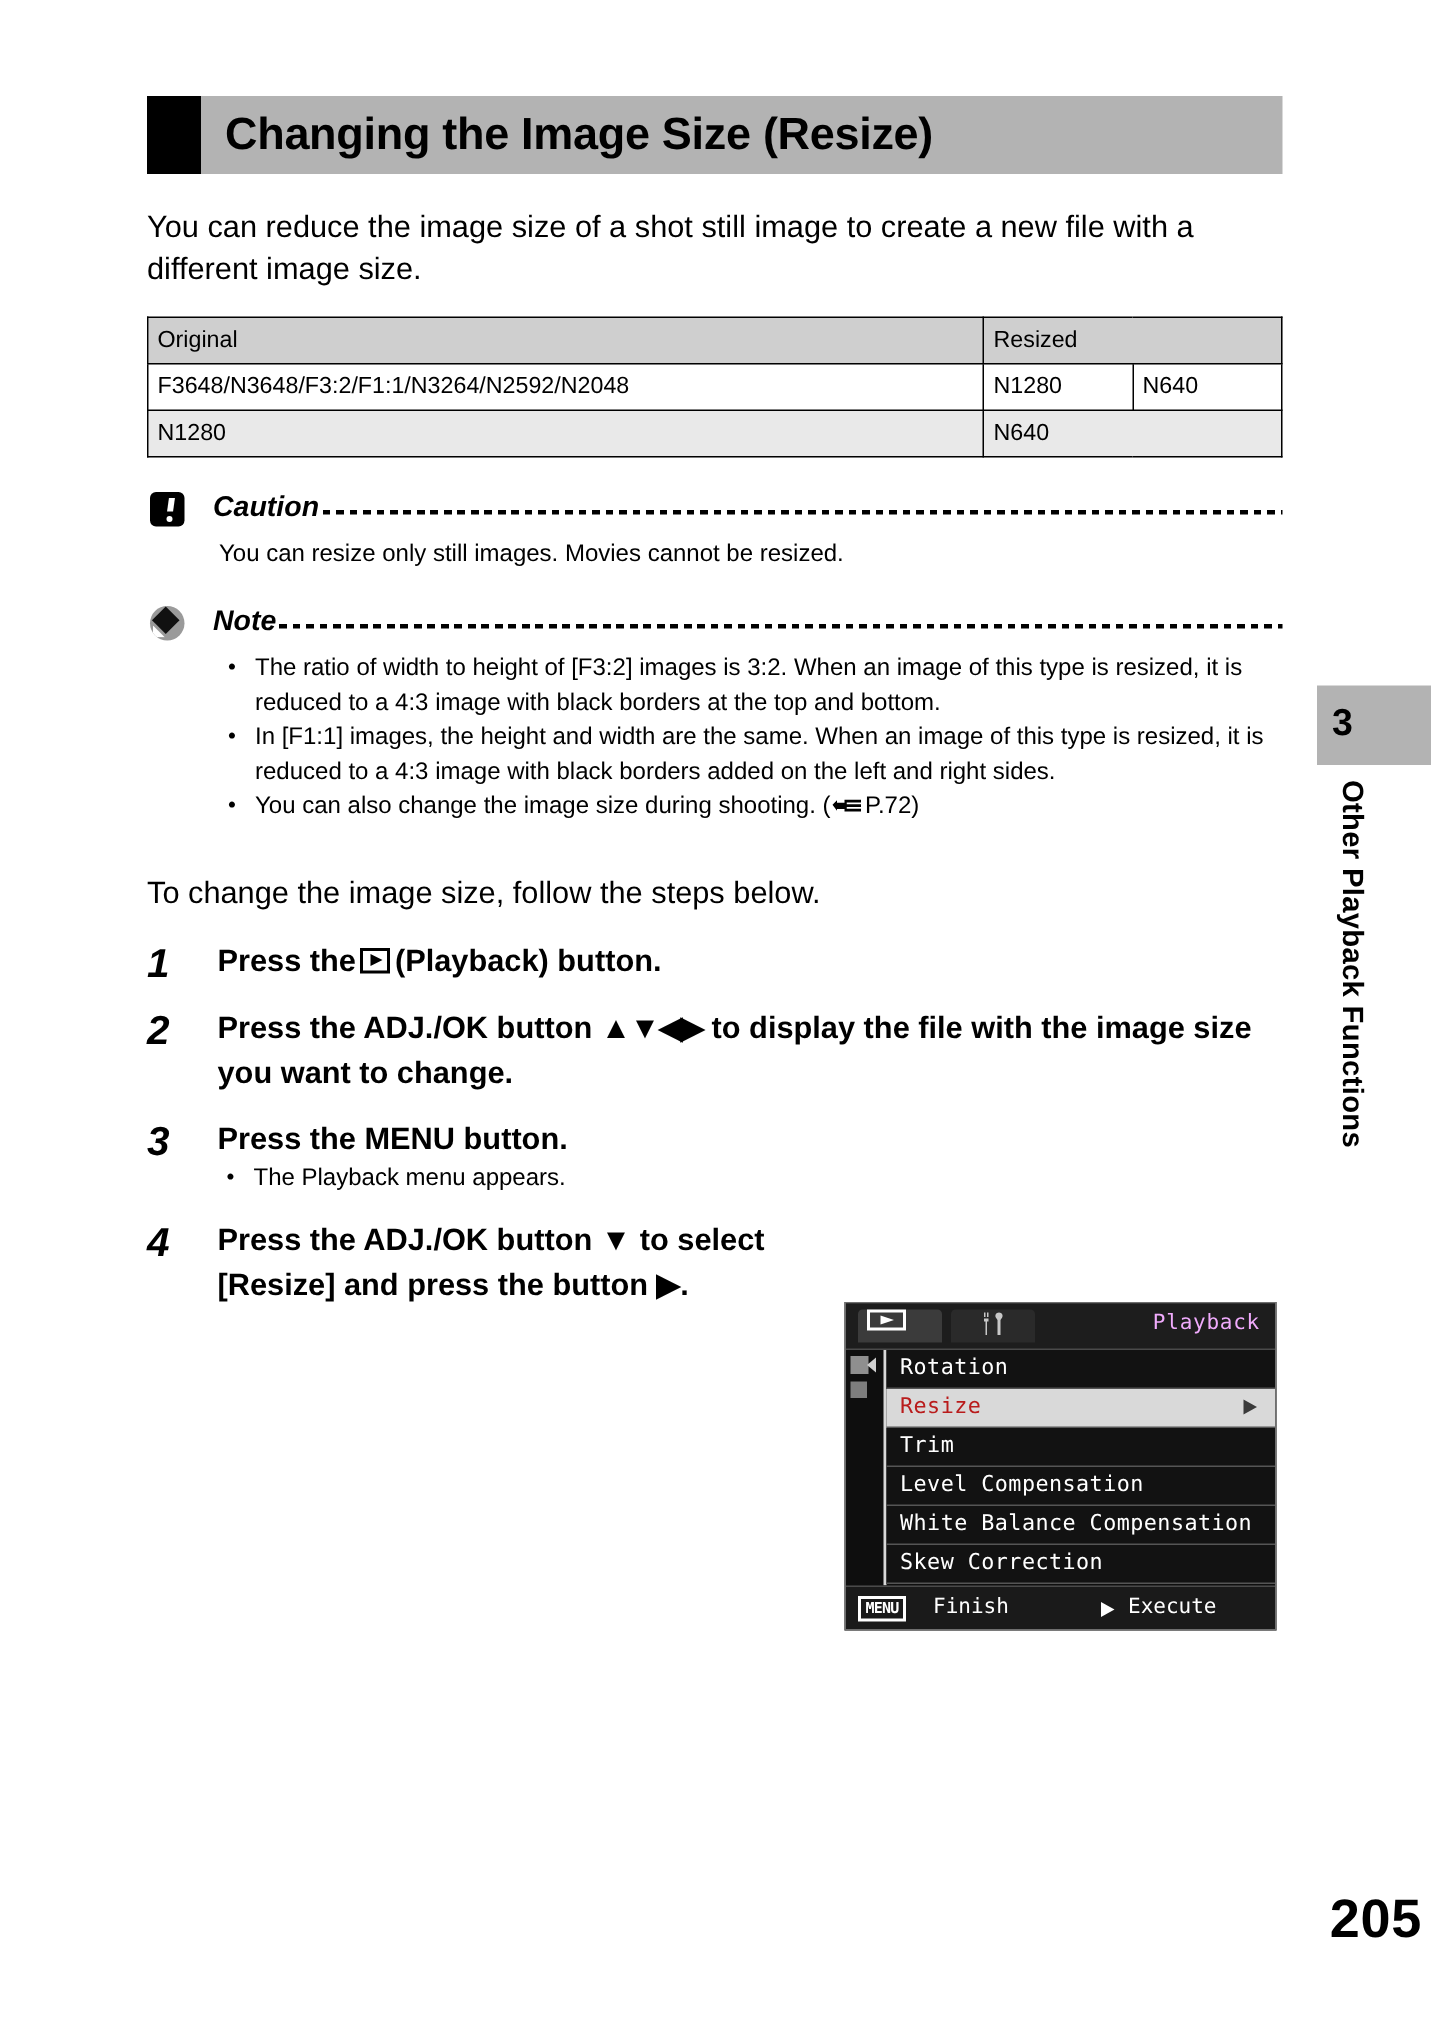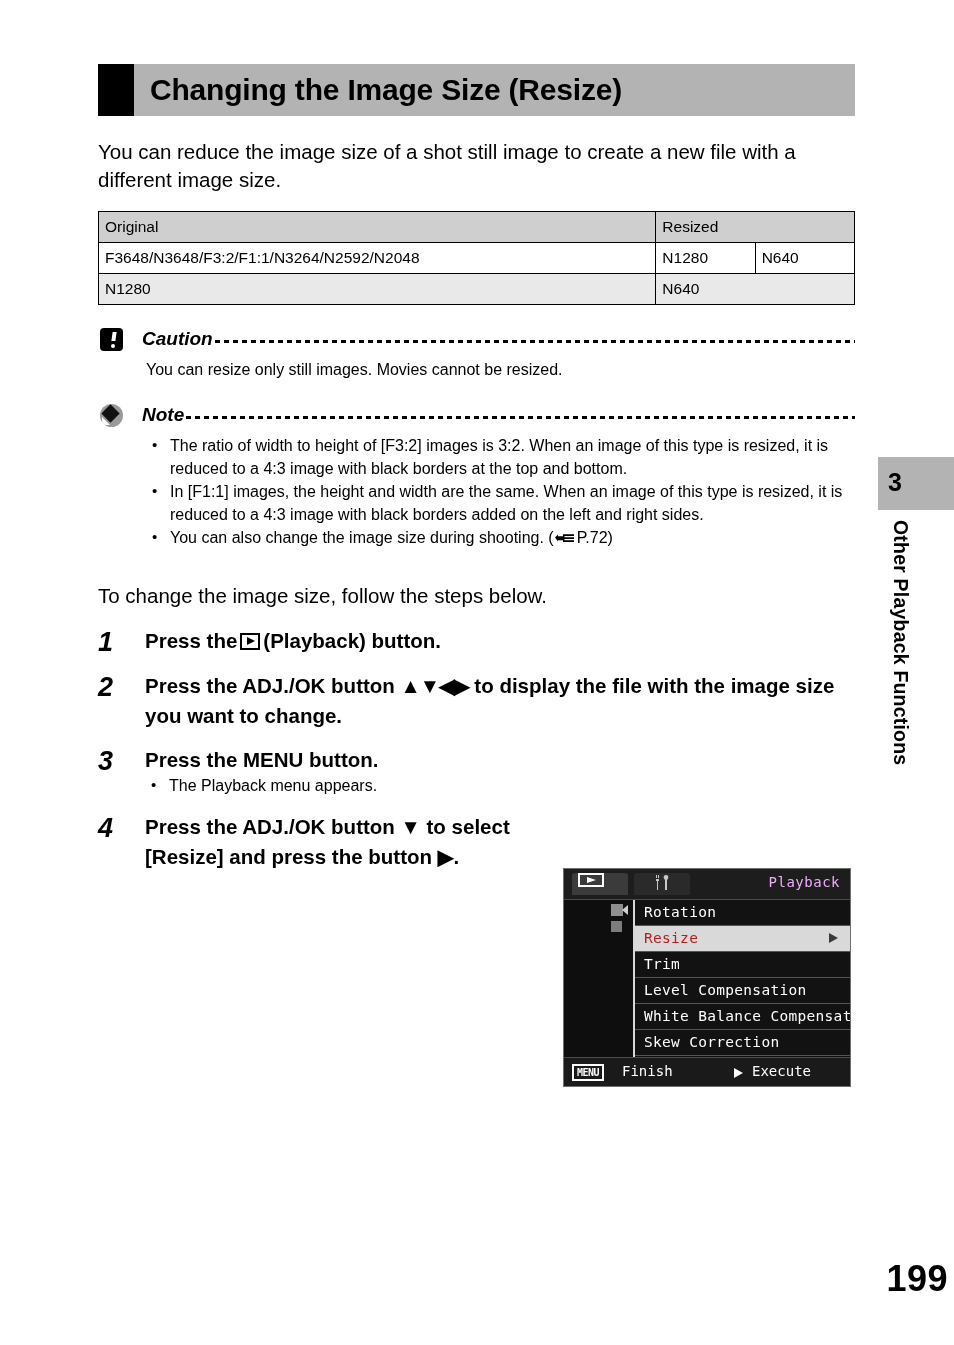--- a/index.html
+++ b/index.html
@@ -313,21 +313,20 @@
   .lcd-title {
     position: absolute;
     right: 10px; top: 5px;
     color: #f0abfc;
     font-size: 14px;
     letter-spacing: 0.5px;
   }
   .lcd-main {
     position: relative;
     height: 157px;
-    margin-left: 44px;
   }
   .lcd-dots {
     position: absolute;
     left: 3px; top: 4px;
     width: 18px;
   }
   .lcd-dot {
     width: 12px; height: 12px;
     background: #8f8f8f;
     margin-bottom: 5px;
@@ -599,15 +598,15 @@
       <div class="lcd-execute">Execute</div>
     </div>
 
   </div>
 
   <div class="chap-tab">
     <div class="chap-num">3</div>
   </div>
   <div class="chap-vert">Other Playback Functions</div>
 
-  <div class="page-num">199</div>
+  <div class="page-num">205</div>
 
 </div>
 
 </body></html>

